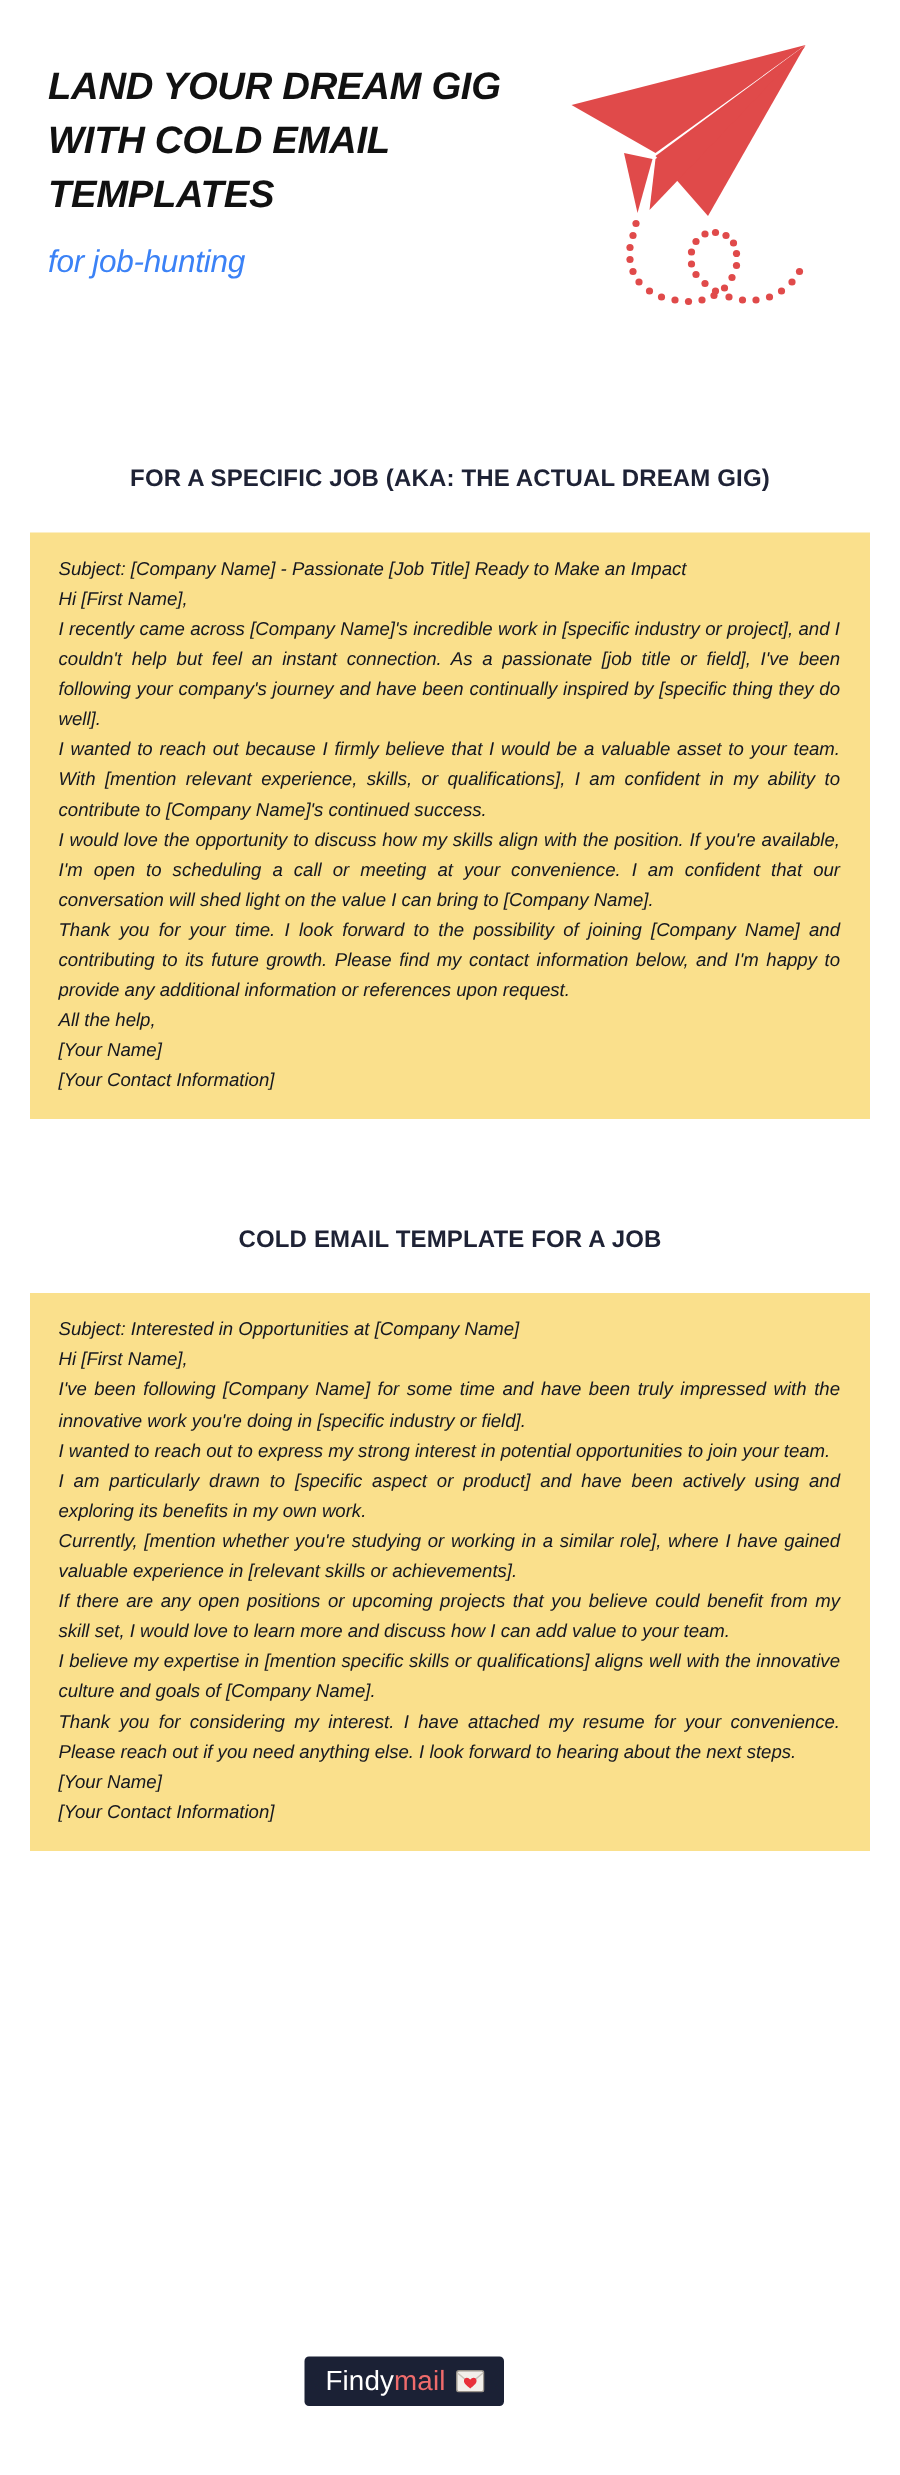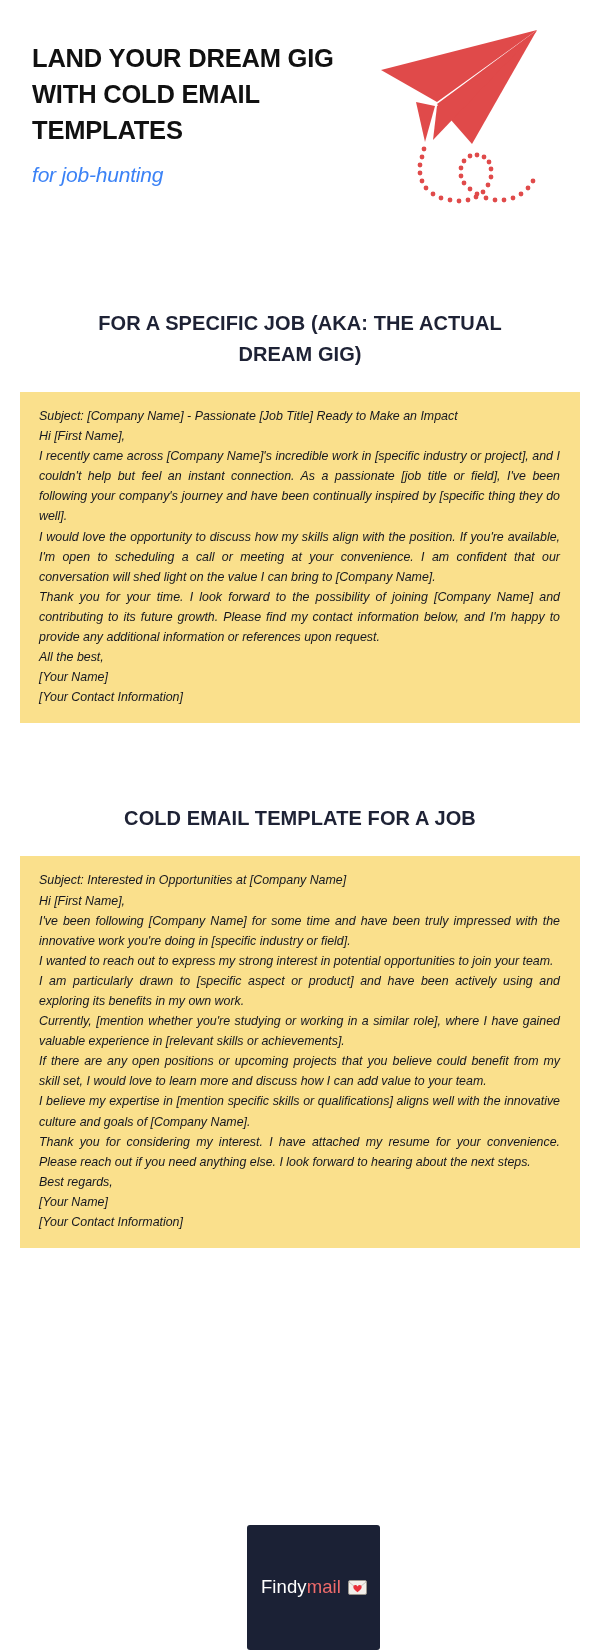--- a/index.html
+++ b/index.html
@@ -26,20 +26,21 @@
     position: absolute;
     left: 32px;
     top: 40px;
     width: 330px;
     font-size: 25.5px;
     font-weight: bold;
     line-height: 1.42;
     letter-spacing: -0.2px;
     color: #111111;
     text-transform: uppercase;
+    font-style: italic;
   }
   .header-subtitle {
     position: absolute;
     left: 32px;
     top: 163px;
     font-size: 21px;
     font-style: italic;
     color: #3b82f6;
     letter-spacing: -0.2px;
   }
@@ -49,35 +50,35 @@
     top: 22px;
     width: 215px;
     height: 190px;
   }
   .plane-wrap svg { display: block; width: 100%; height: 100%; }
 
   
   .section { width: 600px; }
   .section-title {
     text-align: center;
-    font-size: 20px;
+    font-size: 16px;
     font-weight: bold;
     letter-spacing: 0.1px;
     color: #1e2235;
     line-height: 1.55;
     padding: 0 80px;
     box-sizing: border-box;
     text-transform: uppercase;
   }
   #section-1 .section-title { padding-top: 93px; }
   #section-2 .section-title { padding-top: 69px; }
 
   .template-box {
     background: #FAE08C;
-    margin: 11px 20px;
+    margin: 0 20px;
     padding: 14px 20px 16px 19px;
     box-sizing: border-box;
   }
   #section-1 .template-box { margin-top: 22px; }
   #section-2 .template-box { margin-top: 22px; }
 
   .tpl-line {
     font-size: 12.4px;
     font-style: italic;
     line-height: 1.62;
@@ -90,22 +91,22 @@
   .tpl-line.nojustify { text-align: left; }
 
   
   .footer {
     position: absolute;
     left: 0;
     bottom: 0;
     width: 539px;
     height: 125px;
     display: flex;
+    align-items: center;
     justify-content: center;
-    padding-left: 44px;
   }
   .brand-badge {
     background: #1b2135;
     border-radius: 3px;
     padding: 7px 13px 8px 14px;
     display: flex;
     align-items: center;
     gap: 7px;
   }
   .brand-text {
@@ -174,41 +175,41 @@
     </svg>
   </div>
 </div>
 
 <div class="section" id="section-1">
   <div class="section-title">FOR A SPECIFIC JOB (AKA: THE ACTUAL DREAM GIG)</div>
   <div class="template-box">
     <p class="tpl-line">Subject: [Company Name] - Passionate [Job Title] Ready to Make an Impact</p>
     <p class="tpl-line nojustify">Hi [First Name],</p>
     <p class="tpl-line">I recently came across [Company Name]'s incredible work in [specific industry or project], and I couldn't help but feel an instant connection. As a passionate [job title or field], I've been following your company's journey and have been continually inspired by [specific thing they do well].</p>
+    <p class="tpl-line">I wanted to reach out because I firmly believe that I would be a valuable asset to your team. With [mention relevant experience, skills, or qualifications], I am confident in my ability to contribute to [Company Name]'s continued success.</p>
     <p class="tpl-line">I would love the opportunity to discuss how my skills align with the position. If you're available, I'm open to scheduling a call or meeting at your convenience. I am confident that our conversation will shed light on the value I can bring to [Company Name].</p>
     <p class="tpl-line">Thank you for your time. I look forward to the possibility of joining [Company Name] and contributing to its future growth. Please find my contact information below, and I'm happy to provide any additional information or references upon request.</p>
-    <p class="tpl-line nojustify">All the best,</p>
+    <p class="tpl-line nojustify">All the help,</p>
     <p class="tpl-line nojustify">[Your Name]</p>
     <p class="tpl-line nojustify">[Your Contact Information]</p>
   </div>
 </div>
 
 <div class="section" id="section-2">
   <div class="section-title">COLD EMAIL TEMPLATE FOR A JOB</div>
   <div class="template-box">
     <p class="tpl-line nojustify">Subject: Interested in Opportunities at [Company Name]</p>
     <p class="tpl-line nojustify">Hi [First Name],</p>
     <p class="tpl-line">I've been following [Company Name] for some time and have been truly impressed with the innovative work you're doing in [specific industry or field].</p>
     <p class="tpl-line">I wanted to reach out to express my strong interest in potential opportunities to join your team.</p>
     <p class="tpl-line">I am particularly drawn to [specific aspect or product] and have been actively using and exploring its benefits in my own work.</p>
     <p class="tpl-line">Currently, [mention whether you're studying or working in a similar role], where I have gained valuable experience in [relevant skills or achievements].</p>
     <p class="tpl-line">If there are any open positions or upcoming projects that you believe could benefit from my skill set, I would love to learn more and discuss how I can add value to your team.</p>
     <p class="tpl-line">I believe my expertise in [mention specific skills or qualifications] aligns well with the innovative culture and goals of [Company Name].</p>
     <p class="tpl-line">Thank you for considering my interest. I have attached my resume for your convenience. Please reach out if you need anything else. I look forward to hearing about the next steps.</p>
-    <p class="tpl-line nojustify">Best regards,</p>
     <p class="tpl-line nojustify">[Your Name]</p>
     <p class="tpl-line nojustify">[Your Contact Information]</p>
   </div>
 </div>
 
 <div class="footer">
   <div class="brand-badge">
     <span class="brand-text">
       <span class="brand-find">Findy</span><span class="brand-mail">mail</span>
     </span>

